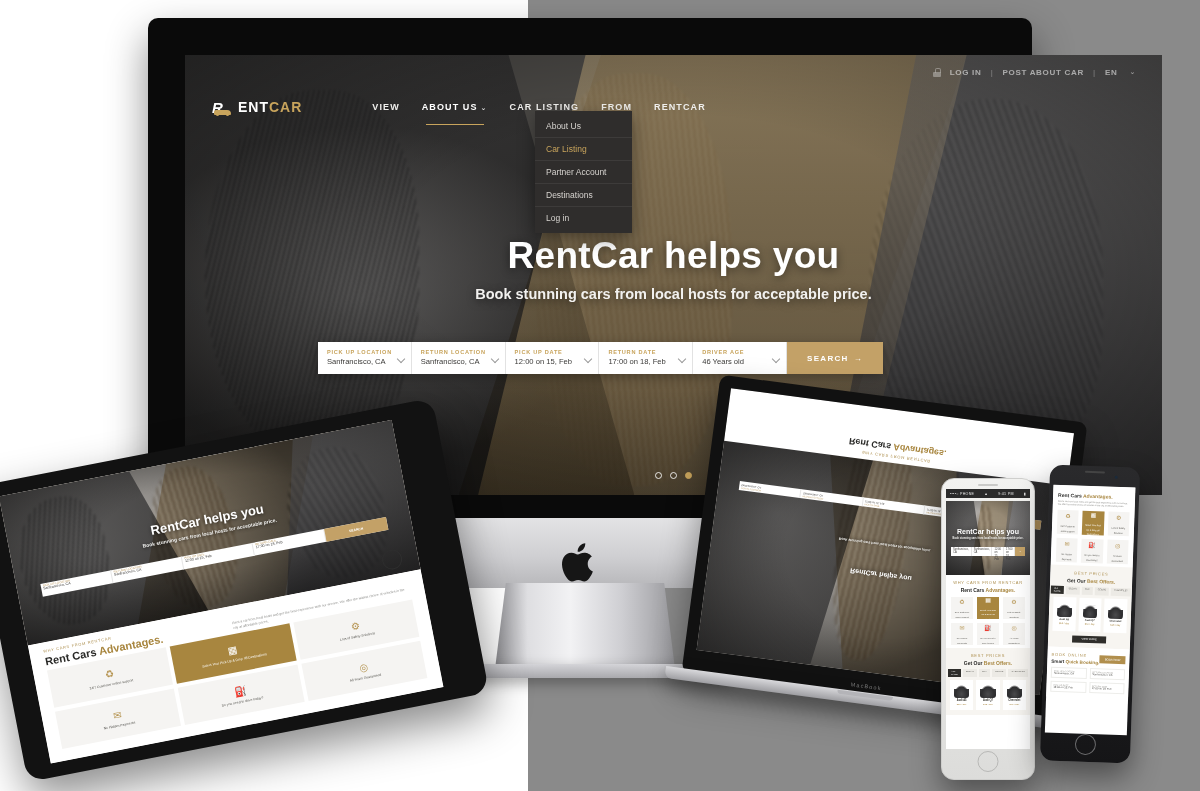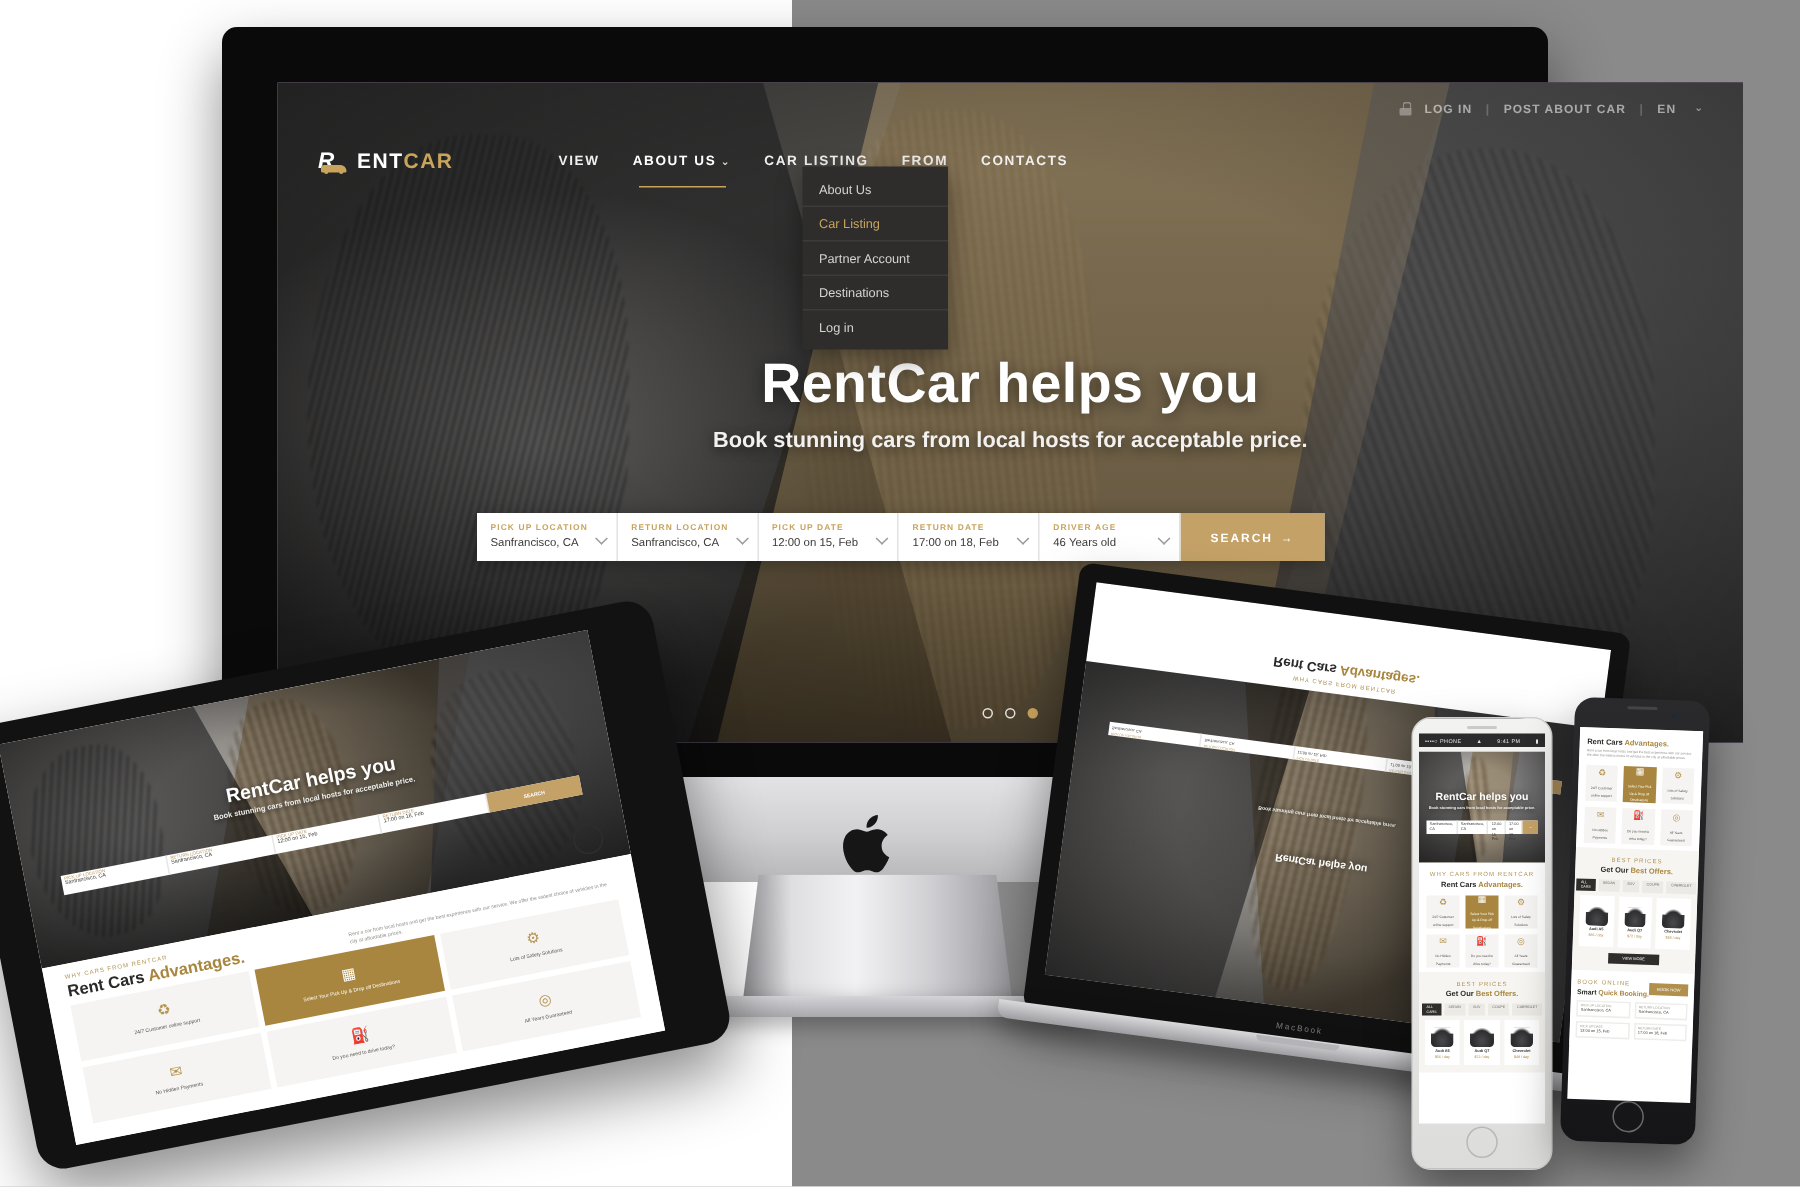--- a/index.html
+++ b/index.html
@@ -288,21 +288,21 @@
             <span class="w">ENT</span><span class="g">CAR</span>
           </span>
         </div>
         <div class="nav-links">
           <span class="nav-link">VIEW</span>
           <span class="nav-link active">
             <span>ABOUT US</span><span class="caret">⌄</span>
           </span>
           <span class="nav-link">CAR LISTING</span>
           <span class="nav-link">FROM</span>
-          <span class="nav-link">CONTACTS</span>
+          <span class="nav-link">RENTCAR</span>
         </div>
       </div>
 
       <div class="dropdown">
         <div class="dd-item">About Us</div>
         <div class="dd-item hl">Car Listing</div>
         <div class="dd-item">Partner Account</div>
         <div class="dd-item">Destinations</div>
         <div class="dd-item">Log in</div>
       </div>

